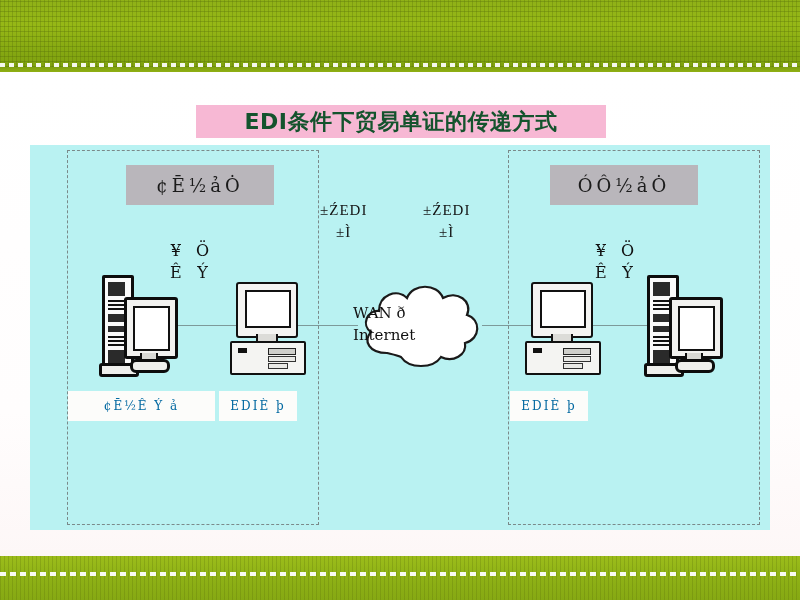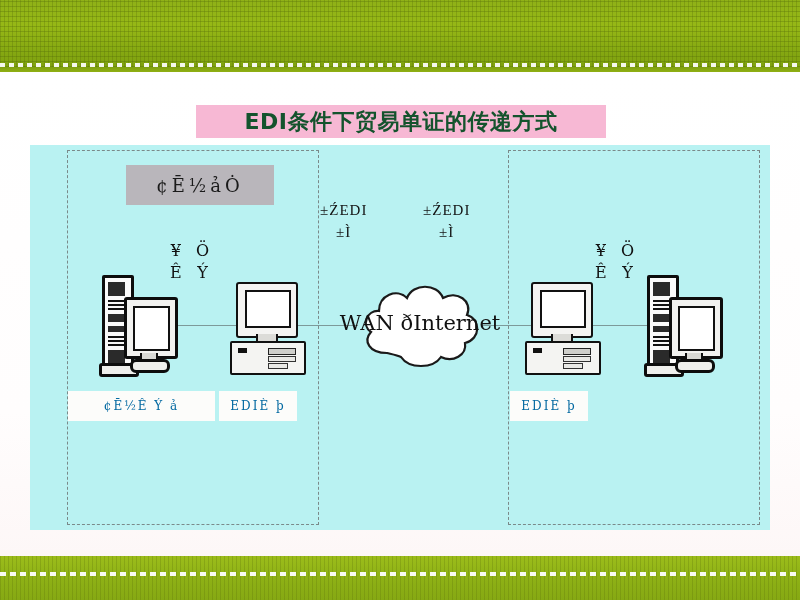--- a/index.html
+++ b/index.html
@@ -101,22 +101,22 @@
   #edi-cap-left  {left:290px; top:55px;}
   #edi-cap-right {left:393px; top:55px;}
 
   
   .wire{position:absolute;height:1px;background:#7d9a9a;}
 
   
   .cloud-wrap{position:absolute;left:323px;top:130px;width:134px;height:98px;}
   .cloud-label{
     position:absolute;left:0;top:0;width:134px;height:98px;
-    display:flex;flex-direction:row;align-items:center;justify-content:center;
-    font-family:"DejaVu Serif", serif;color:#111;font-size:21px;line-height:1.5;
+    display:flex;flex-direction:column;align-items:flex-start;justify-content:center;
+    font-family:"DejaVu Serif", serif;color:#111;font-size:15px;line-height:1.5;
     white-space:nowrap;
   }
 
   
   .node{position:absolute;}
 
   
   .pc-mon-outer{
     position:absolute;left:6px;top:0;width:58px;height:52px;
     background:#f4f4f2;border:2px solid #111;border-radius:3px;
@@ -198,20 +198,23 @@
     <div class="title-text">EDI条件下贸易单证的传递方式</div>
   </div>
 
   <div class="canvas">
 
     <div class="dashrect" id="dash-left"></div>
     <div class="dashrect" id="dash-right"></div>
 
     <div class="plate" id="plate-left">
       <span class="plate-text">¢Ē½ảȮ</span>
+    </div>
+    <div class="plate" id="plate-right">
+      <span class="plate-text">ÓÔ½ảȮ</span>
     </div>
 
     <div class="edi-cap" id="edi-cap-left">
       <div>±ŹEDI</div>
       <div>±Ì</div>
     </div>
     <div class="edi-cap" id="edi-cap-right">
       <div>±ŹEDI</div>
       <div>±Ì</div>
     </div>

